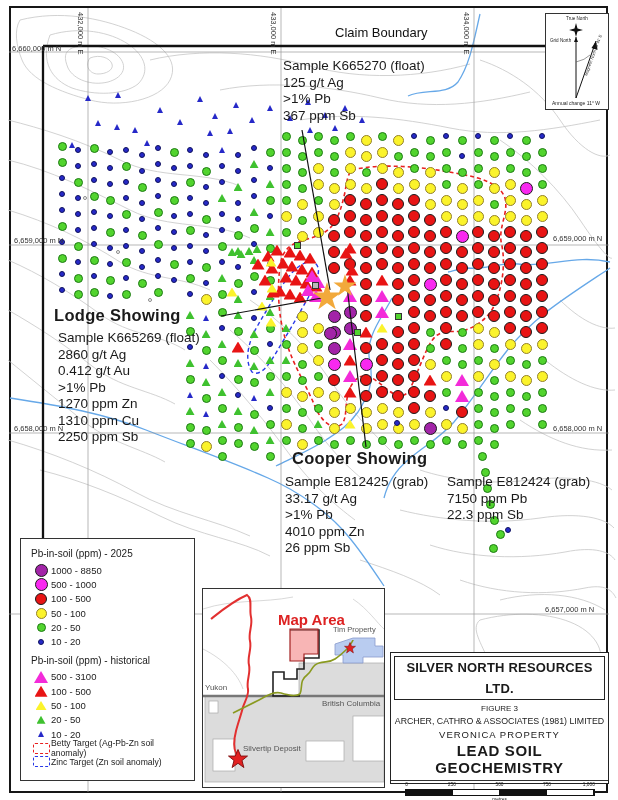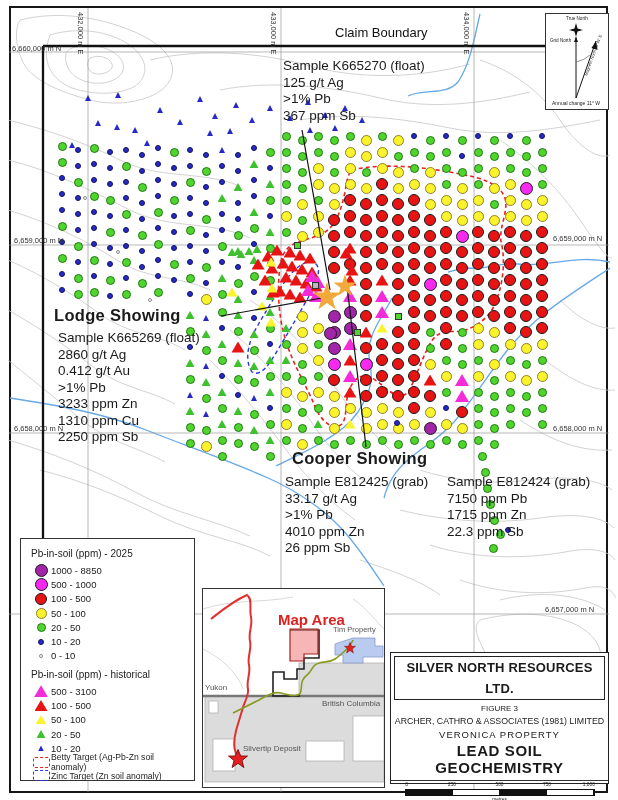--- a/index.html
+++ b/index.html
@@ -755,37 +755,36 @@
     <div>&gt;1% Pb</div>
     <div>367 ppm Sb</div>
   </div>
 
   <div class="maptext ann-h" style="left:54px;top:306px;">Lodge Showing</div>
   <div class="maptext ann" style="left:58px;top:330px;">
     <div>Sample K665269 (float)</div>
     <div>2860 g/t Ag</div>
     <div>0.412 g/t Au</div>
     <div>&gt;1% Pb</div>
-    <div>3233 ppm Zn</div>
+    <div>1270 ppm Zn</div>
     <div>1310 ppm Cu</div>
     <div>2250 ppm Sb</div>
   </div>
 
   <div class="maptext ann-h" style="left:292px;top:449px;">Cooper Showing</div>
   <div class="maptext ann" style="left:285px;top:474px;">
     <div>Sample E812425 (grab)</div>
     <div>33.17 g/t Ag</div>
     <div>&gt;1% Pb</div>
     <div>4010 ppm Zn</div>
     <div>26 ppm Sb</div>
   </div>
   <div class="maptext ann" style="left:447px;top:474px;">
     <div>Sample E812424 (grab)</div>
     <div>7150 ppm Pb</div>
-    <div>1715 ppm Zn</div>
     <div>22.3 ppm Sb</div>
   </div>
 
   <div id="legend" class="abs">
     <div class="ltitle">Pb-in-soil (ppm) - 2025</div>
     <div class="lrow">
         <span class="sw">
           <span class="pt circ c-p" style="width:13px;height:13px"></span>
         </span>
         <span>1000 - 8850</span>
@@ -812,26 +811,20 @@
         <span class="sw">
           <span class="pt circ c-g" style="width:9px;height:9px"></span>
         </span>
         <span>20 - 50</span>
       </div>
     <div class="lrow">
         <span class="sw">
           <span class="pt circ c-b" style="width:6px;height:6px"></span>
         </span>
         <span>10 - 20</span>
-      </div>
-    <div class="lrow">
-        <span class="sw">
-          <span class="pt circ c-o" style="width:4px;height:4px"></span>
-        </span>
-        <span>0 - 10</span>
       </div>
     <div class="ltitle" style="margin-top:6px;">Pb-in-soil (ppm) - historical</div>
     <div class="lrow">
         <span class="sw">
           <span class="pt tri t-P" style="width:14px;height:12px"></span>
         </span>
         <span>500 - 3100</span>
       </div>
     <div class="lrow">
         <span class="sw">

